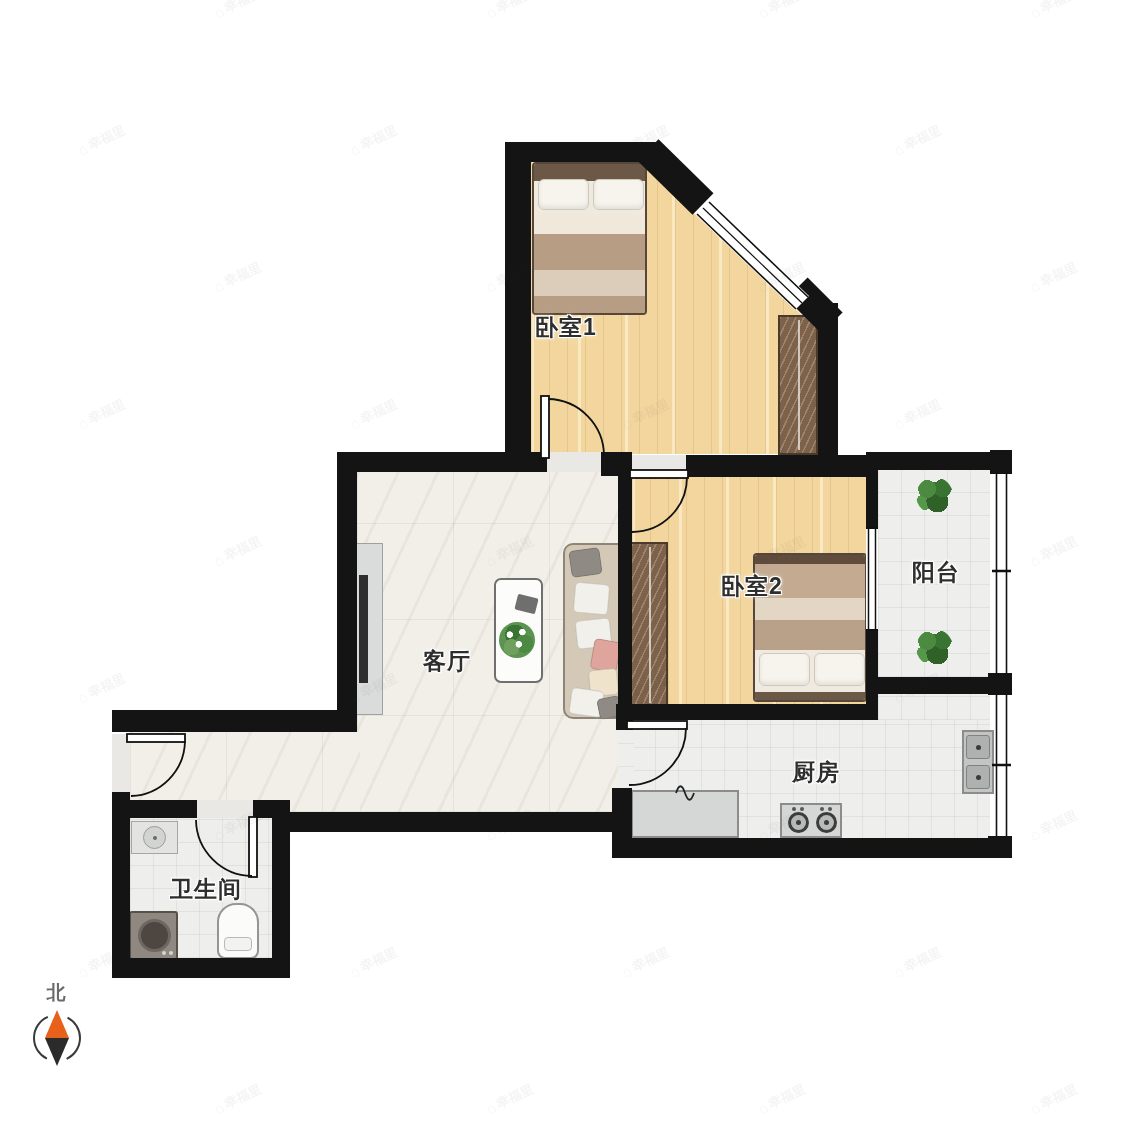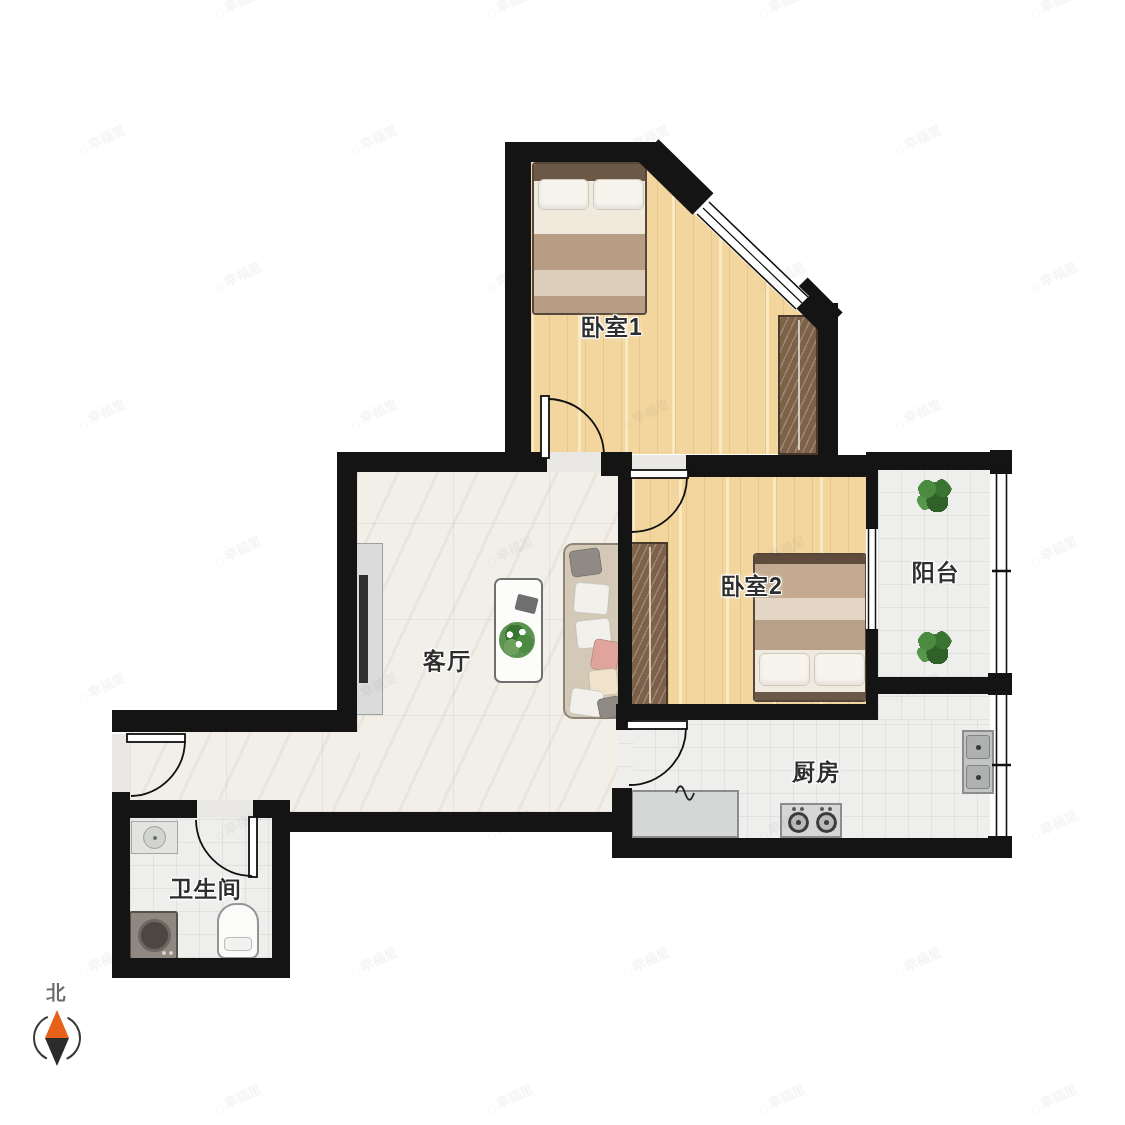--- a/index.html
+++ b/index.html
@@ -246,21 +246,21 @@
 
     <path d="M 676 793 c 3 -9 6 -9 9 0 c 3 9 6 9 9 0" fill="none" stroke="#222" stroke-width="1.8"></path>
 
     <g>
       <circle cx="57" cy="1038" r="23" fill="none" stroke="#3A3A3A" stroke-width="2" stroke-dasharray="52 20.3" stroke-dashoffset="26"></circle>
       <polygon points="57,1010 45,1038 69,1038" fill="#E8611A"></polygon>
       <polygon points="45,1038 69,1038 57,1066" fill="#2B2B2B"></polygon>
     </g>
   </svg>
 
-  <div class="room-label" style="left:612px;top:327px;">卧室1</div>
+  <div class="room-label" style="left:566px;top:327px;">卧室1</div>
   <div class="room-label" style="left:752px;top:586px;">卧室2</div>
   <div class="room-label" style="left:447px;top:661px;">客厅</div>
   <div class="room-label" style="left:936px;top:572px;">阳台</div>
   <div class="room-label" style="left:816px;top:772px;">厨房</div>
   <div class="room-label" style="left:206px;top:889px;">卫生间</div>
   <div class="north-label" style="left:56px;top:993px;">北</div>
 
   <div class="wm-layer">
       <span class="wm" style="left: 212px; top: -6px;">
         <span class="house">⌂</span>

